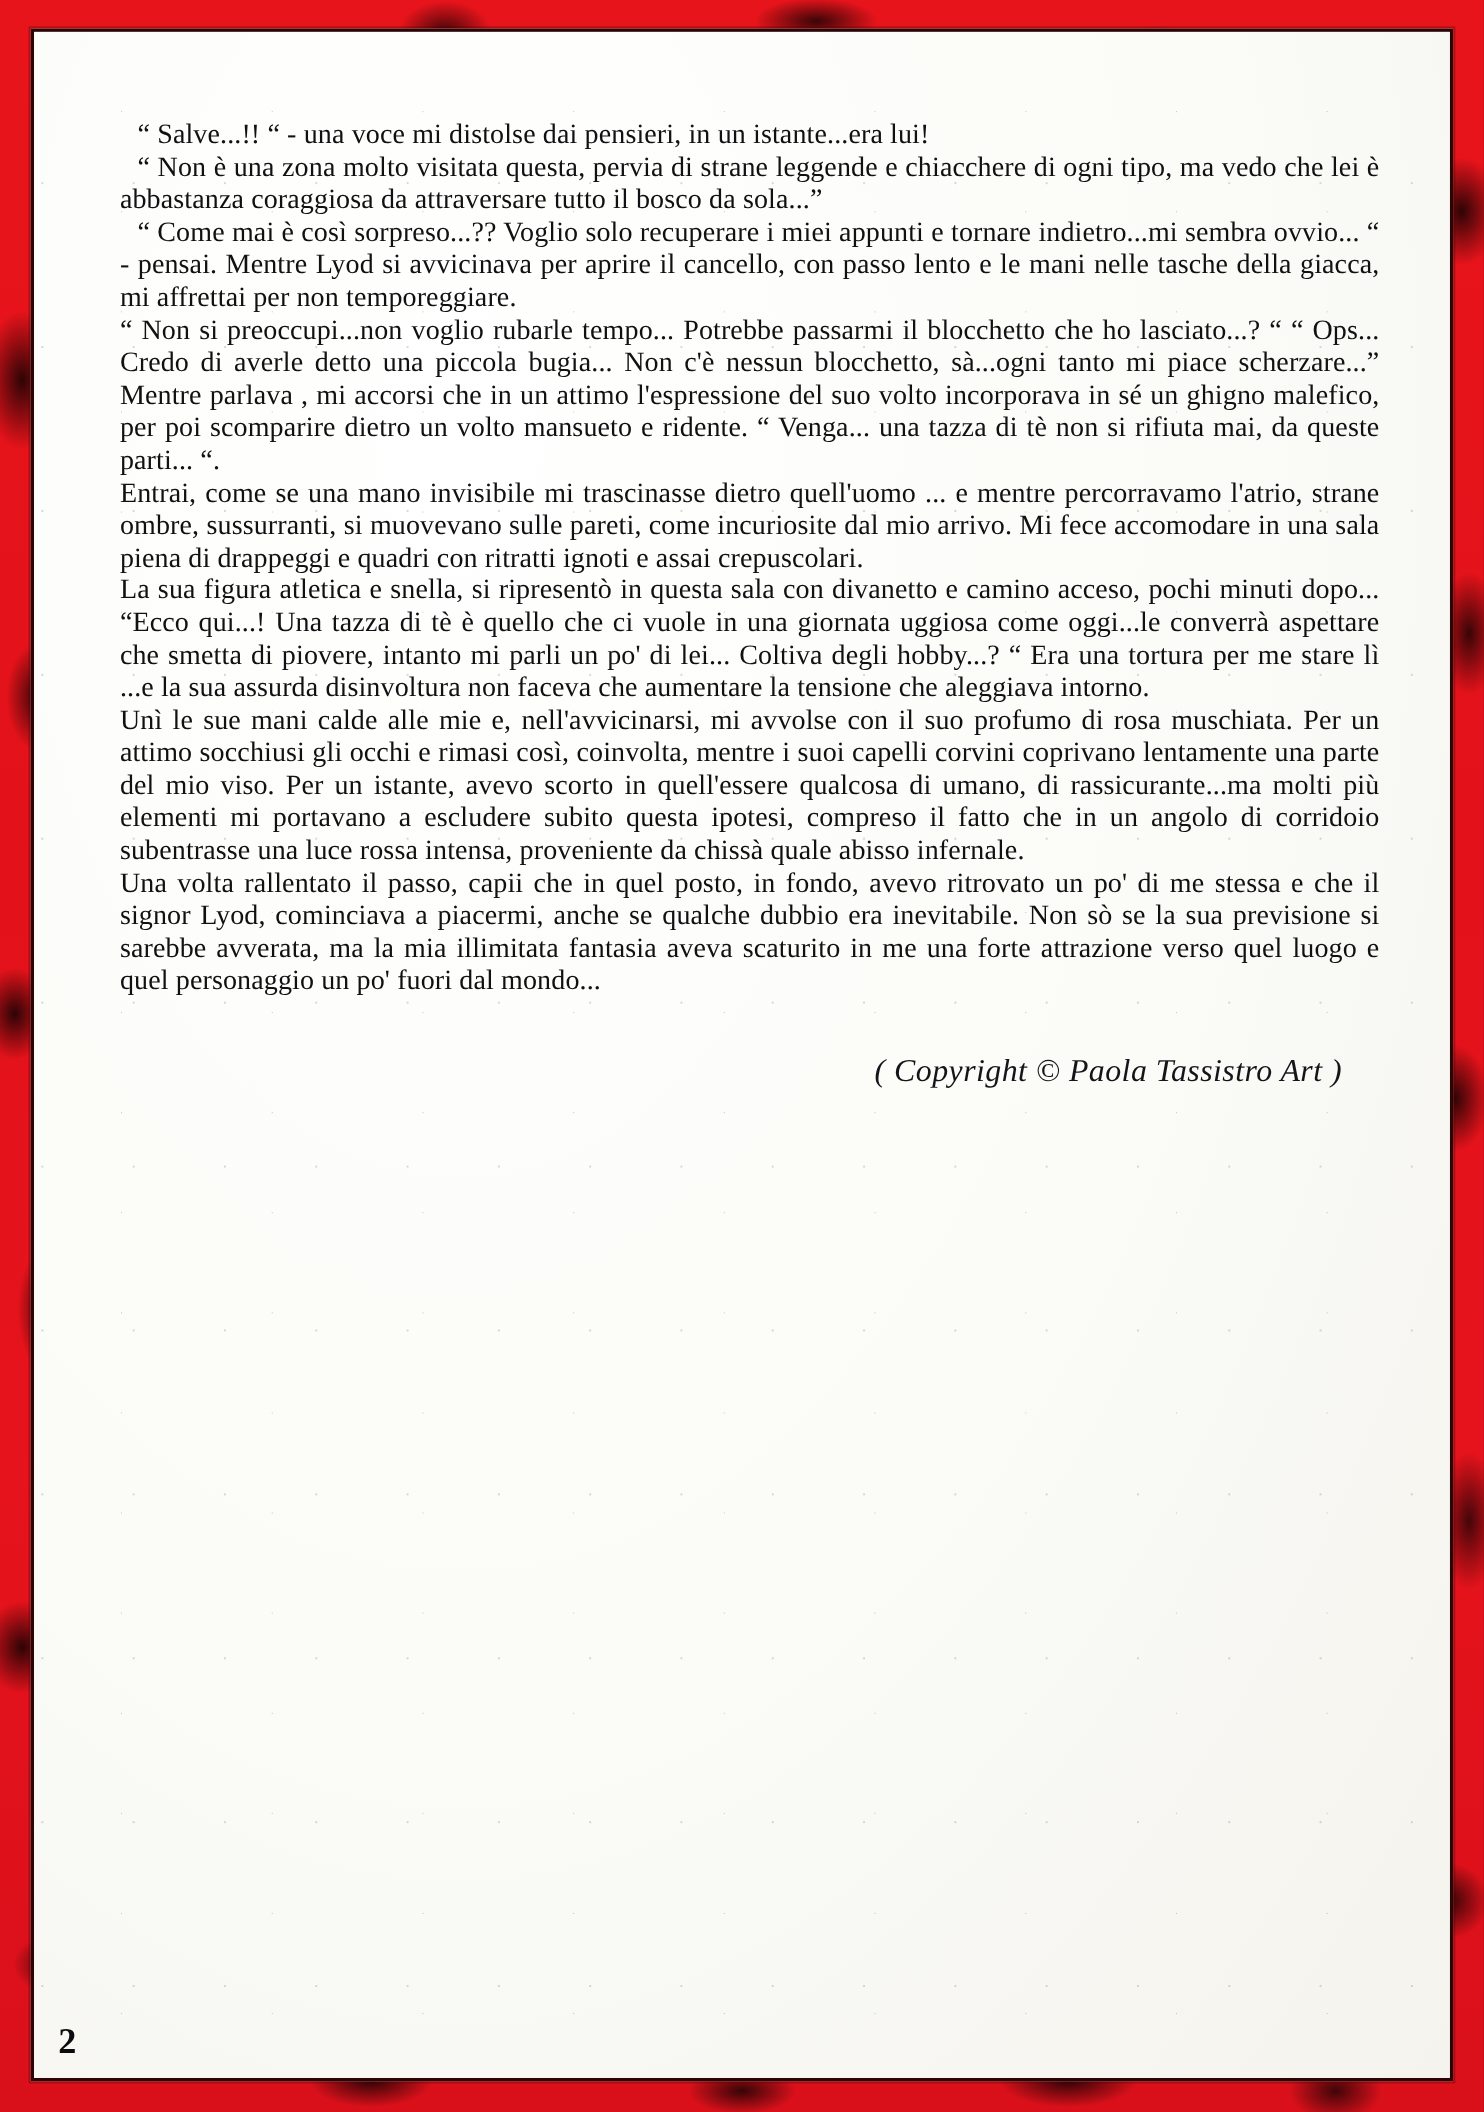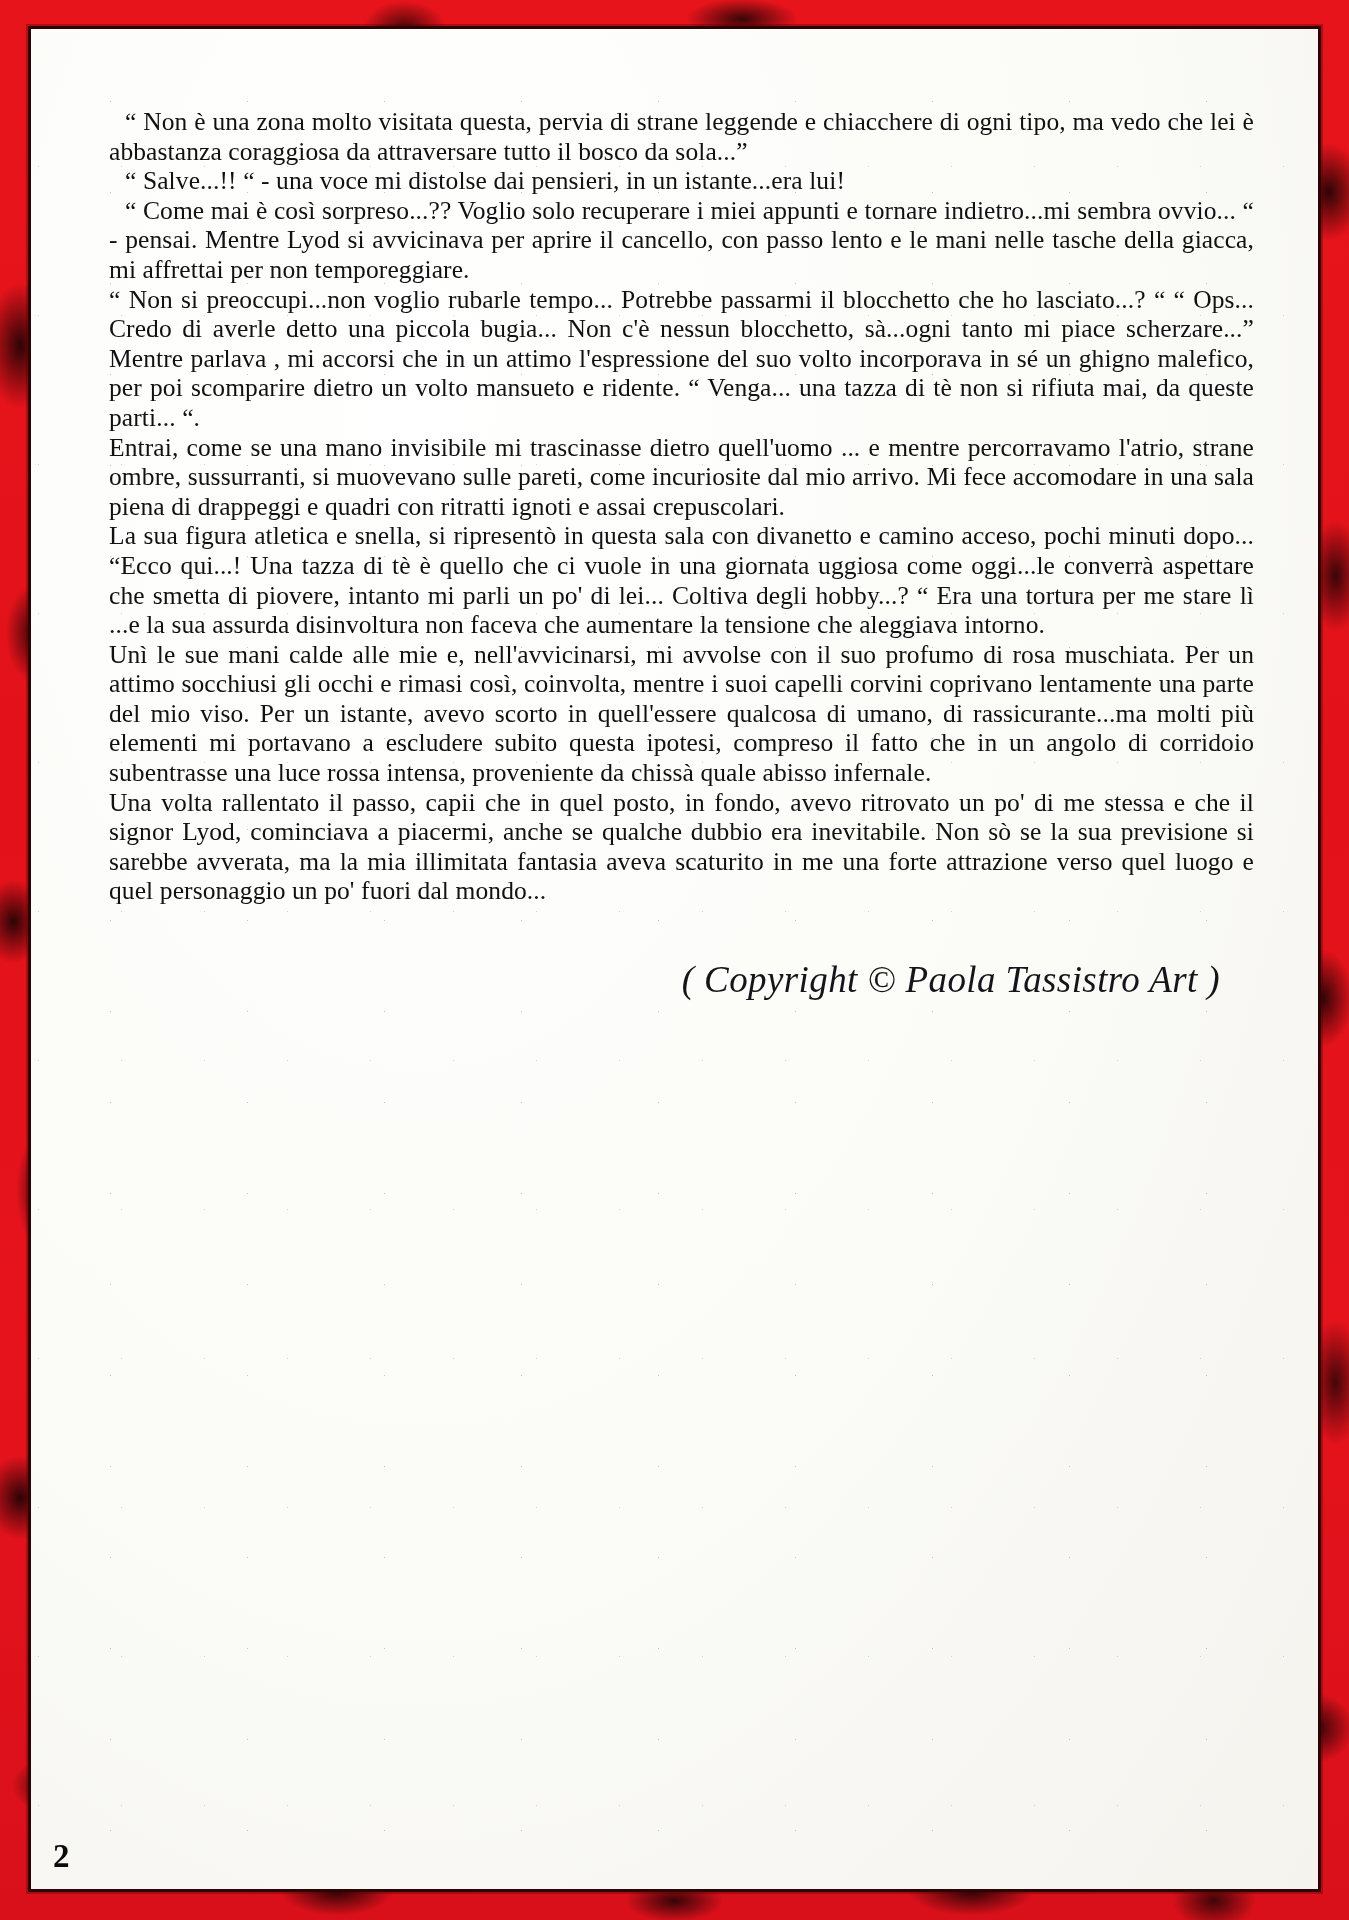--- a/index.html
+++ b/index.html
@@ -84,21 +84,21 @@
   }
   .body-text p.indent { text-indent: 16px; }
   .body-text p:last-child { text-align: justify; }
 
   .copyright {
     margin-top: 52px;
     text-align: right;
     padding-right: 34px;
     font-family: "Liberation Serif", "DejaVu Serif", serif;
     font-style: italic;
-    font-size: 37px;
+    font-size: 29px;
     color: #15141a;
     letter-spacing: 0.4px;
   }
 
   #page-number {
     position: absolute;
     left: 22px;
     bottom: 14px;
     font-family: "Liberation Serif", "DejaVu Serif", serif;
     font-weight: bold;
@@ -109,22 +109,22 @@
 </head>
 <body>
 
 <div id="page">
   <div id="paper-frame">
     <div id="paper">
       <div id="speckle"></div>
 
       <div class="content">
         <div class="body-text">
+          <p class="indent">“ Salve...!! “ - una voce mi distolse dai pensieri, in un istante...era lui!</p>
           <p class="indent">“ Non è una zona molto visitata questa, pervia di strane leggende e chiacchere di ogni tipo, ma vedo che lei è abbastanza coraggiosa da attraversare tutto il bosco da sola...”</p>
-          <p class="indent">“ Salve...!! “ - una voce mi distolse dai pensieri, in un istante...era lui!</p>
           <p class="indent">“ Come mai è così sorpreso...?? Voglio solo recuperare i miei appunti e tornare indietro...mi sembra ovvio... “ - pensai. Mentre Lyod si avvicinava per aprire il cancello, con  passo lento e le mani nelle tasche della giacca, mi affrettai per non temporeggiare.</p>
           <p>“ Non si preoccupi...non voglio rubarle tempo... Potrebbe passarmi il blocchetto che ho lasciato...? “    “ Ops... Credo di averle detto una piccola bugia... Non c'è nessun blocchetto, sà...ogni tanto mi piace scherzare...”   Mentre parlava , mi accorsi che in un attimo l'espressione del suo volto incorporava in sé un ghigno malefico, per poi scomparire dietro un volto mansueto e ridente. “ Venga... una tazza di tè non si rifiuta mai, da queste parti... “.</p>
           <p>Entrai, come se una mano invisibile mi trascinasse dietro quell'uomo ... e mentre percorravamo l'atrio, strane ombre, sussurranti, si muovevano sulle pareti, come incuriosite dal mio arrivo.  Mi fece accomodare in una sala piena di drappeggi e quadri con ritratti ignoti e assai crepuscolari.</p>
           <p>La sua figura atletica e snella, si ripresentò in questa sala con divanetto e camino acceso, pochi minuti dopo...  “Ecco qui...! Una tazza di tè è quello che ci vuole in una giornata uggiosa come oggi...le converrà aspettare che smetta di piovere, intanto mi parli un po' di lei... Coltiva degli hobby...? “     Era una tortura per me stare lì ...e la sua assurda disinvoltura non faceva che aumentare la tensione che aleggiava intorno.</p>
           <p>Unì le sue mani calde alle mie e, nell'avvicinarsi, mi avvolse con il suo profumo di rosa muschiata. Per un attimo socchiusi gli occhi e rimasi così, coinvolta, mentre i suoi capelli corvini coprivano lentamente una parte del mio viso. Per un istante, avevo scorto in quell'essere qualcosa di umano, di rassicurante...ma molti più elementi mi portavano a escludere subito questa ipotesi, compreso il fatto che in un angolo di corridoio subentrasse una luce rossa intensa, proveniente da chissà quale abisso infernale.</p>
           <p>Una volta rallentato il passo, capii che in quel posto, in fondo, avevo ritrovato un po' di me stessa e che il signor Lyod, cominciava a piacermi, anche se qualche dubbio era inevitabile. Non sò se la sua previsione si sarebbe avverata, ma la mia illimitata fantasia aveva scaturito in me una forte attrazione verso quel luogo e quel personaggio un po' fuori dal mondo...</p>
         </div>
 
         <div class="copyright">( Copyright © Paola Tassistro Art )</div>
       </div>

